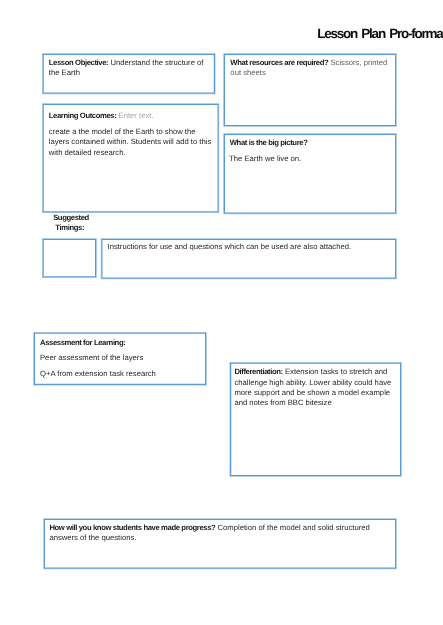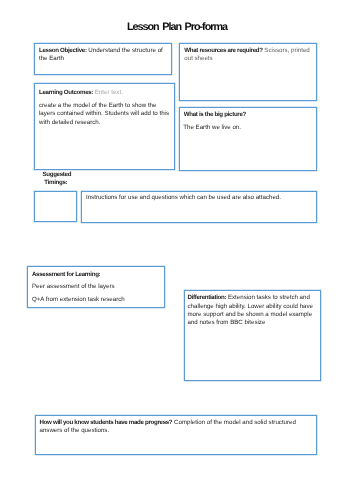--- a/index.html
+++ b/index.html
@@ -6,21 +6,21 @@
   body {
     width:354px; height:500px;
     font-family:"Liberation Sans", sans-serif;
     -webkit-font-smoothing:antialiased;
     text-rendering:geometricPrecision;
   }
   .page { position:relative; width:354px; height:500px; overflow:hidden; background:#fff;
           transform:translateZ(0); }
 
   .title {
-    position:absolute; left:0; top:21.7px; width:354px; text-align:center;
+    position:absolute; left:0; top:21.7px; width:354px; text-align:right;
     font-size:10.8px; font-weight:bold; color:#0d0d0d; line-height:10px;
     letter-spacing:-1px; word-spacing:1.5px;
     transform:translateZ(0);
   }
 
   .box {
     position:absolute; box-sizing:border-box;
     border:1px solid #5b9bd5; background:#fff;
     box-shadow:0 0 0 0.4px rgba(91,155,213,0.55);
   }

